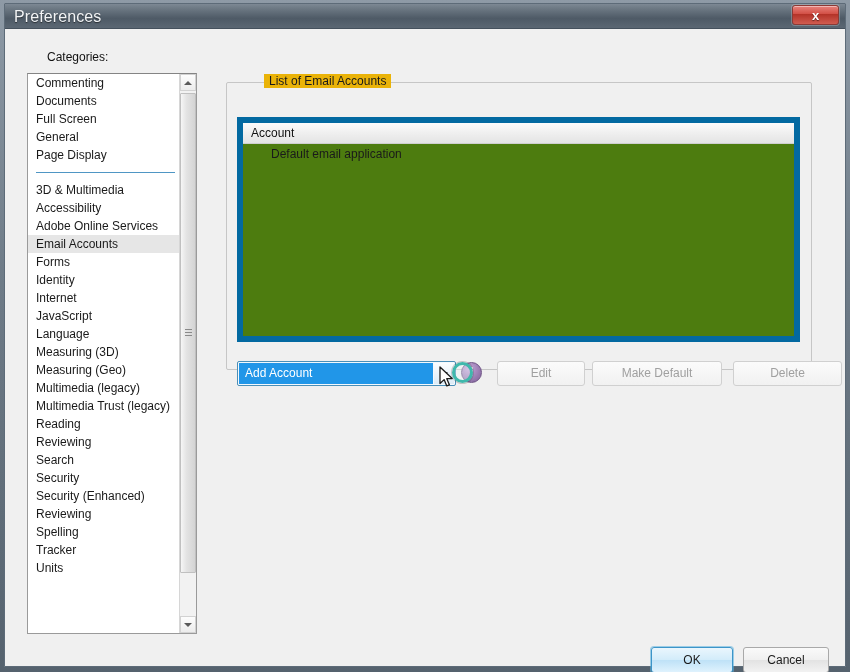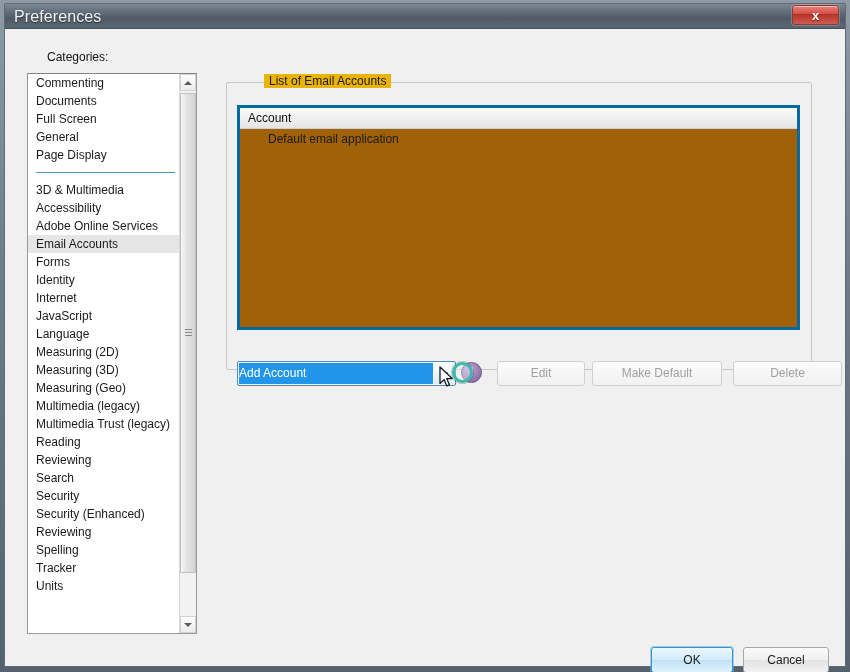--- a/index.html
+++ b/index.html
@@ -181,24 +181,24 @@
     background: #eab308;
     font-size: 12px;
     color: #1a1a1a;
     white-space: nowrap;
     margin-left: 32px;
   }
 
   
   #accounts-table {
     position: absolute;
-    left: 232px; top: 76px;
+    left: 232px; top: 88px;
     width: 563px; height: 225px;
-    background: #a16207;
-    border: 3px solid #0369a1;
+    background: #4d7c0f;
+    border: 6px solid #0369a1;
     overflow: hidden;
   }
   #accounts-header {
     height: 21px;
     line-height: 21px;
     padding-left: 8px;
     font-size: 12px;
     color: #111;
     background: linear-gradient(180deg,#fbfbfb 0%, #eeeeee 55%, #e4e4e4 100%);
     border-bottom: 1px solid #cfcfcf;
@@ -221,20 +221,21 @@
     background: #f4f9fd;
     border-radius: 2px;
     cursor: pointer;
   }
   #combo-field {
     position: absolute;
     left: 1px; top: 1px;
     width: 194px; height: 21px;
     background: #2196e8;
     line-height: 21px;
+    padding-left: 6px;
     font-size: 12px;
     color: #ffffff;
     white-space: nowrap;
     overflow: hidden;
   }
   #combo-arrow-btn {
     position: absolute;
     right: 1px; top: 1px;
     width: 20px; height: 21px;
     background: linear-gradient(180deg,#fbfdff,#dcebf6);
@@ -361,21 +362,20 @@
             <div class="cat-divider"></div>
             <div class="cat-item">3D &amp; Multimedia</div>
             <div class="cat-item">Accessibility</div>
             <div class="cat-item">Adobe Online Services</div>
             <div class="cat-item selected">Email Accounts</div>
             <div class="cat-item">Forms</div>
             <div class="cat-item">Identity</div>
             <div class="cat-item">Internet</div>
             <div class="cat-item">JavaScript</div>
             <div class="cat-item">Language</div>
-            <div class="cat-item">Measuring (2D)</div>
             <div class="cat-item">Measuring (3D)</div>
             <div class="cat-item">Measuring (Geo)</div>
             <div class="cat-item">Multimedia (legacy)</div>
             <div class="cat-item">Multimedia Trust (legacy)</div>
             <div class="cat-item">Reading</div>
             <div class="cat-item">Reviewing</div>
             <div class="cat-item">Search</div>
             <div class="cat-item">Security</div>
             <div class="cat-item">Security (Enhanced)</div>
             <div class="cat-item">Reviewing</div>

